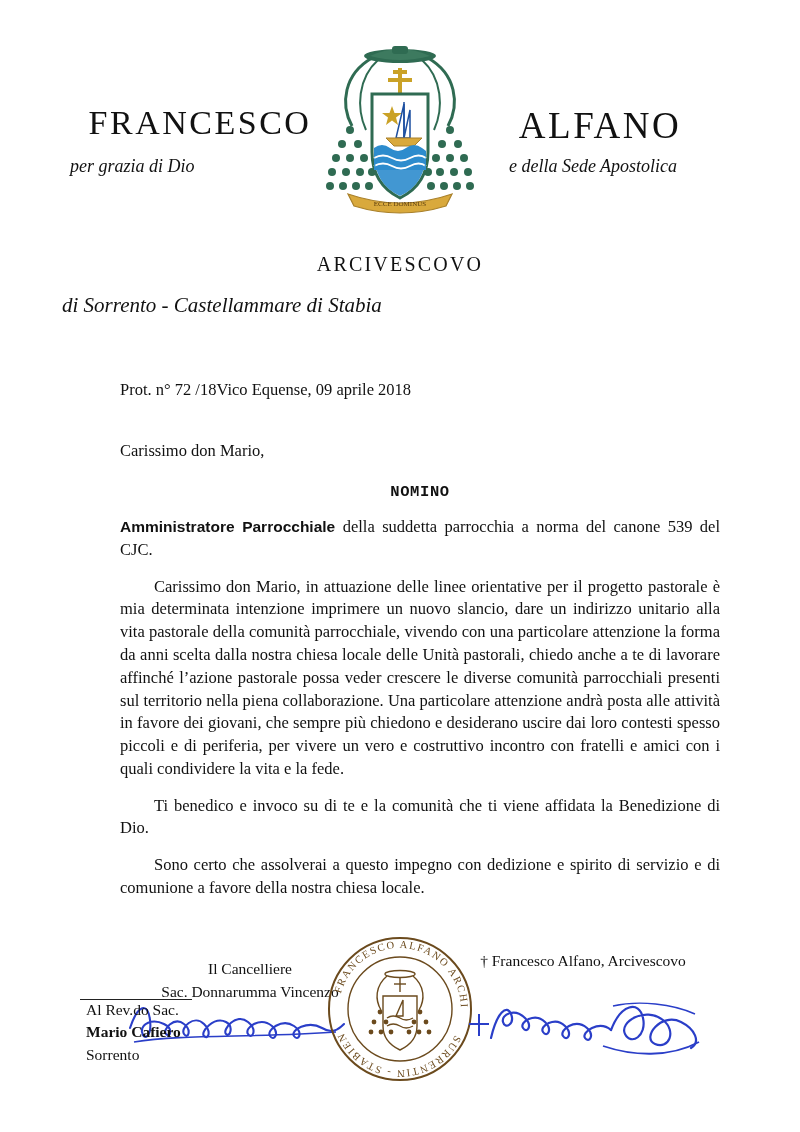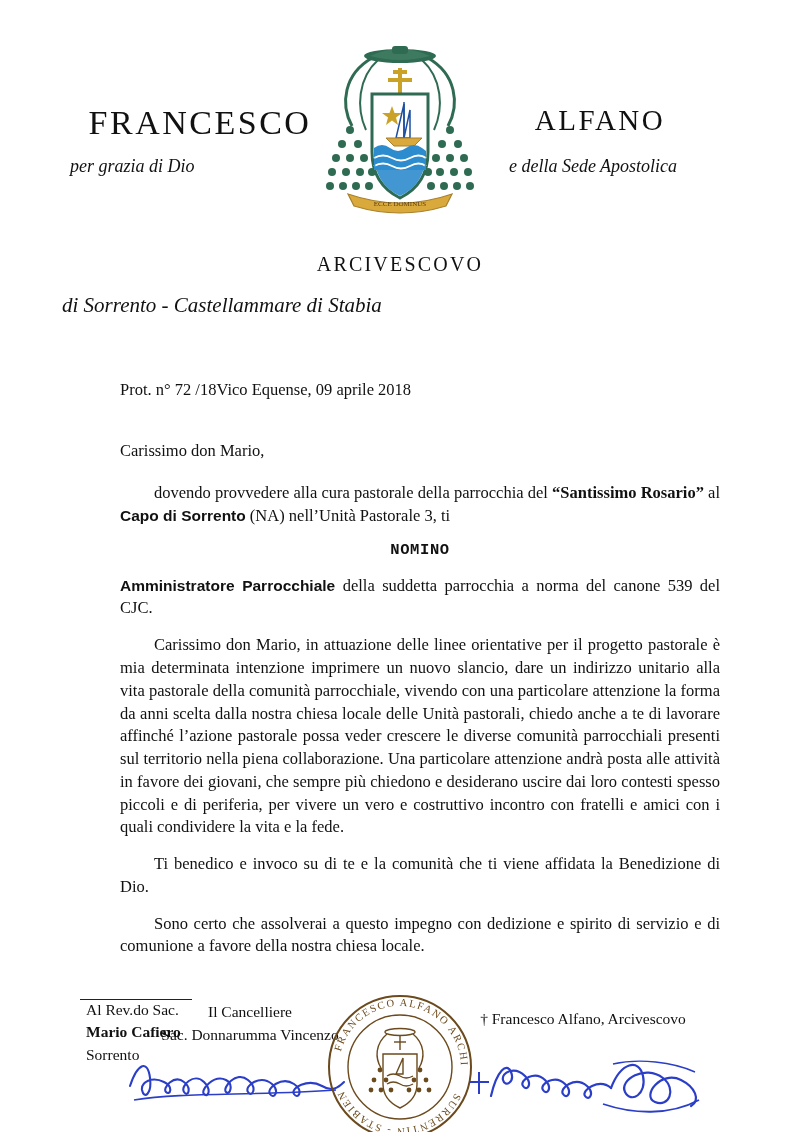--- a/index.html
+++ b/index.html
@@ -46,21 +46,21 @@
     font-size: 34px;
     letter-spacing: 2.5px;
     font-weight: 400;
   }
   .name-right {
     position: absolute;
     right: 8px;
     top: 78px;
     width: 260px;
     text-align: center;
-    font-size: 29px;
+    font-size: 37px;
     letter-spacing: 2.5px;
     font-weight: 400;
   }
   .sub-left {
     position: absolute;
     left: 8px;
     top: 130px;
     width: 270px;
     text-align: left;
     font-style: italic;
@@ -137,21 +137,21 @@
   
   .sign-area {
     position: relative;
     margin-top: 42px;
     height: 180px;
     padding: 0 18px 0 58px;
   }
   .sign-left {
     position: absolute;
     left: 58px;
-    top: 0;
+    top: 15px;
     width: 260px;
     text-align: center;
     font-size: 15.5px;
     line-height: 1.5;
   }
   .sign-right {
     position: absolute;
     right: 10px;
     top: 10px;
     width: 290px;
@@ -292,21 +292,20 @@
 
   <div class="meta-row">
     <div>Prot. n° 72 /18</div>
     <div>Vico Equense, 09 aprile 2018</div>
   </div>
 
   <div class="body-text">
 
     <div class="salutation">Carissimo don Mario,</div>
 
-    <p class="p-indent"><span>dovendo provvedere alla cura pastorale della parrocchia del </span><b class="inline-bold">“Santissimo Rosario”</b><span> al </span><b class="sans-bold">Capo di  Sorrento</b><span> (NA) nell’Unità Pastorale 3, ti</span></p>
 
     <div class="nomino">NOMINO</div>
 
     <p class="p-block"><span class="sans-bold">Amministratore Parrocchiale</span><span> della suddetta parrocchia a norma del canone 539 del CJC.</span></p>
 
     <p class="p-indent para-gap">Carissimo don Mario, in attuazione delle linee orientative per il progetto pastorale è mia determinata intenzione imprimere un nuovo slancio, dare un indirizzo unitario alla vita pastorale della comunità parrocchiale, vivendo con una particolare attenzione la forma da anni scelta dalla nostra chiesa locale delle Unità pastorali, chiedo anche a te di lavorare affinché l’azione pastorale possa veder crescere le diverse comunità parrocchiali presenti sul territorio nella piena collaborazione. Una particolare attenzione andrà posta alle attività in favore dei giovani, che sempre più chiedono e desiderano uscire dai loro contesti spesso piccoli e di periferia, per vivere un vero e costruttivo incontro con fratelli e amici con i quali condividere la vita e la fede.</p>
     <p class="p-indent para-gap">Ti benedico e invoco su di te e la comunità che ti viene affidata la Benedizione di Dio.</p>
     <p class="p-indent para-gap">Sono certo che assolverai a questo impegno con dedizione e spirito di servizio e di comunione a favore della nostra chiesa locale.</p>
   </div>
 

